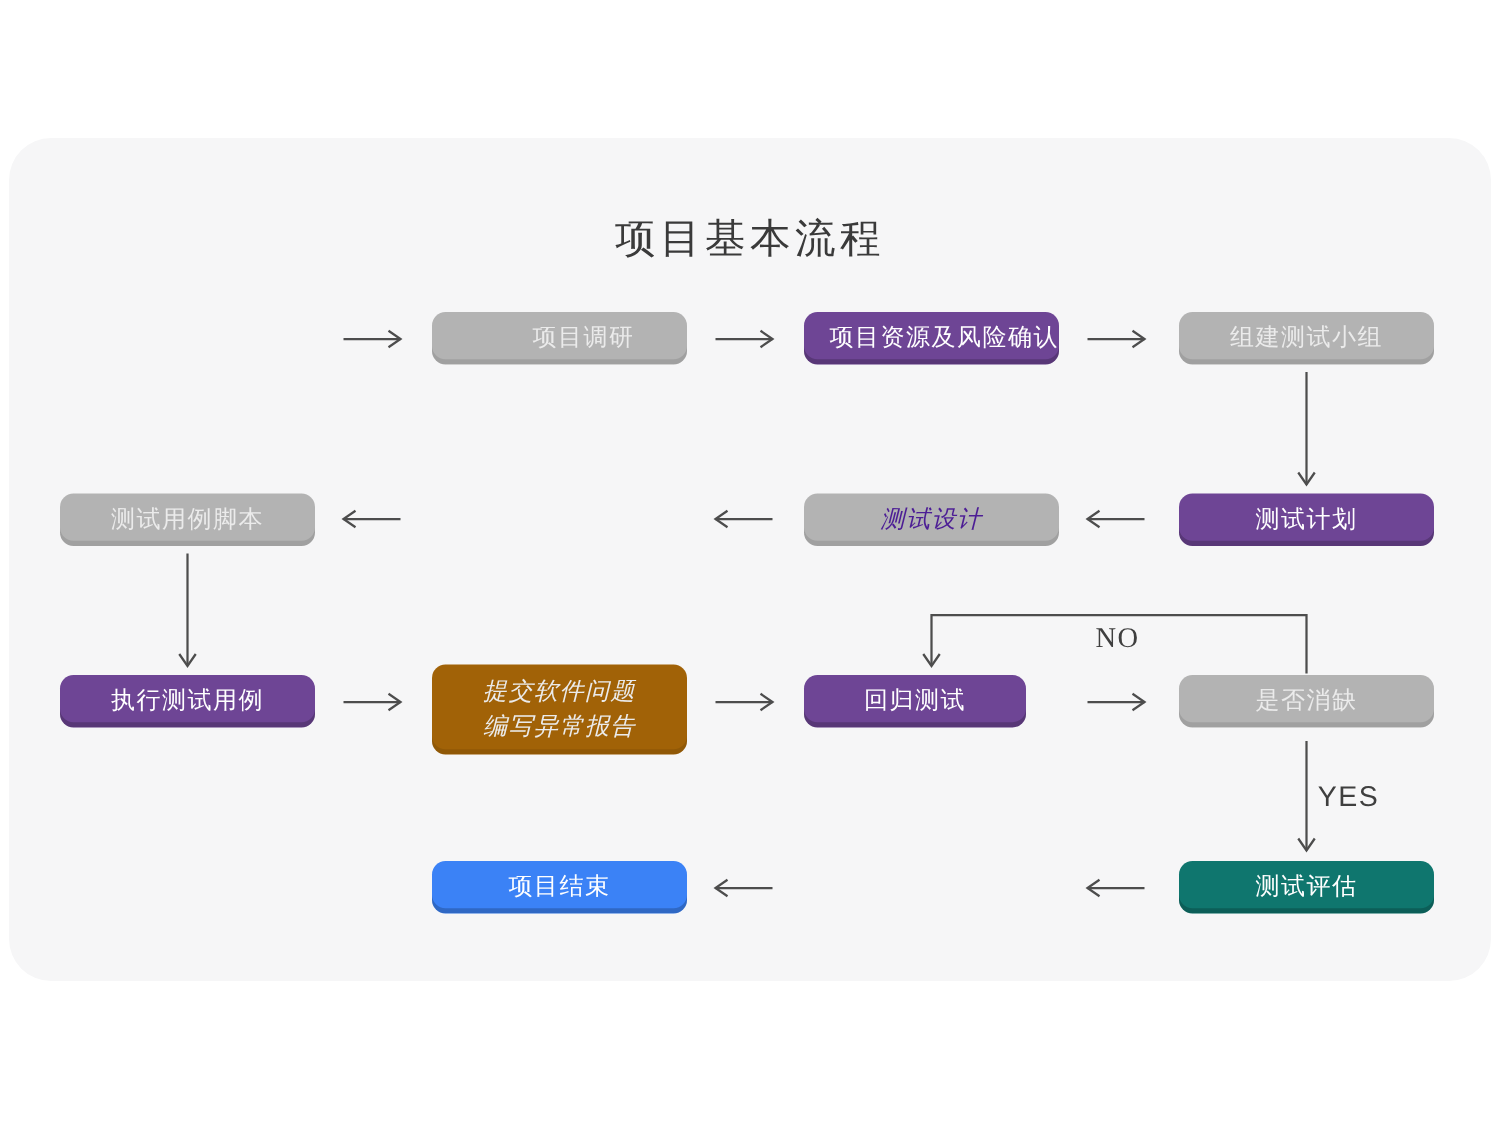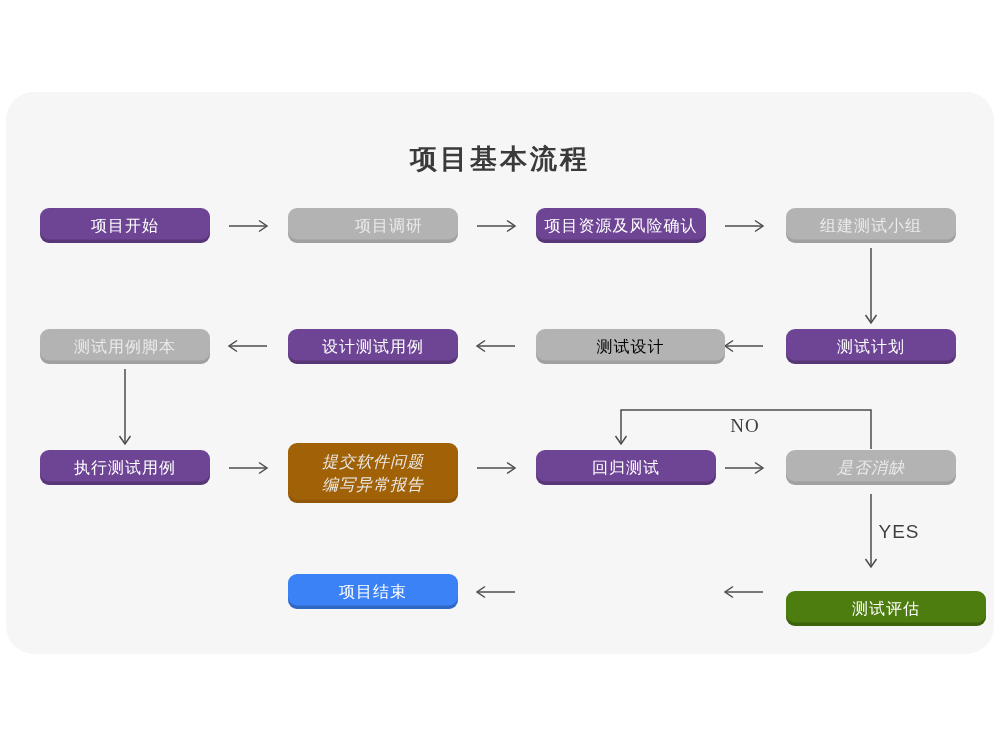--- a/index.html
+++ b/index.html
@@ -17,21 +17,21 @@
     background: #f6f6f7;
     border-radius: 28px;
   }
   .title {
     position: absolute;
     left: 0; top: 141px;
     width: 1000px;
     margin: 0;
     text-align: center;
     font-size: 27px;
-    font-weight: 700;
+    font-weight: 400;
     letter-spacing: 3px;
     color: #3a3a3a;
   }
   .flowchart { position: absolute; left: 0; top: 0; width: 1000px; height: 750px; }
   #edges-svg { position: absolute; left: 0; top: 0; }
   .node {
     position: absolute;
     box-sizing: border-box;
     border-radius: 9px;
     display: flex;
@@ -85,59 +85,53 @@
         <polyline points="267,346 229,346" class="edge" stroke="#4d4d4d" marker-end="url(#arrow)"></polyline>
         <polyline points="125,369 125,444" class="edge" stroke="#4d4d4d" marker-end="url(#arrow)"></polyline>
         <polyline points="229,468 267,468" class="edge" stroke="#4d4d4d" marker-end="url(#arrow)"></polyline>
         <polyline points="477,468 515,468" class="edge" stroke="#4d4d4d" marker-end="url(#arrow)"></polyline>
         <polyline points="725,468 763,468" class="edge" stroke="#4d4d4d" marker-end="url(#arrow)"></polyline>
         <polyline points="871,449 871,410 621,410 621,444" class="edge" stroke="#4d4d4d" marker-end="url(#arrow)"></polyline>
         <polyline points="871,494 871,567" class="edge" stroke="#4d4d4d" marker-end="url(#arrow)"></polyline>
         <polyline points="763,592 725,592" class="edge" stroke="#4d4d4d" marker-end="url(#arrow)"></polyline>
         <polyline points="515,592 477,592" class="edge" stroke="#4d4d4d" marker-end="url(#arrow)"></polyline>
       </svg>
-  <div class="node purple" style="left: 40px; top: 208px; width: 170px; height: 35px; background: rgb(110, 69, 149); color: rgb(255, 255, 255);">
-        <div>项目开始</div>
-      </div>
       <div class="node gray" style="left: 288px; top: 208px; width: 170px; height: 35px; background: rgb(179, 179, 179); color: rgb(235, 235, 235); padding-left: 32px;">
         <div>项目调研</div>
       </div>
-      <div class="node purple" style="left: 536px; top: 208px; width: 170px; height: 35px; background: rgb(110, 69, 149); color: rgb(255, 255, 255);">
+      <div class="node purple" style="left: 536px; top: 208px; width: 170px; height: 35px; background: rgb(110, 69, 149); color: rgb(255, 255, 255); align-items: flex-end;">
         <div>项目资源及风险确认</div>
       </div>
       <div class="node gray" style="left: 786px; top: 208px; width: 170px; height: 35px; background: rgb(179, 179, 179); color: rgb(235, 235, 235);">
         <div>组建测试小组</div>
       </div>
       <div class="node gray" style="left: 40px; top: 329px; width: 170px; height: 35px; background: rgb(179, 179, 179); color: rgb(235, 235, 235);">
         <div>测试用例脚本</div>
       </div>
-      <div class="node purple" style="left: 288px; top: 329px; width: 170px; height: 35px; background: rgb(110, 69, 149); color: rgb(255, 255, 255);">
-        <div>设计测试用例</div>
-      </div>
-      <div class="node gray" style="left: 536px; top: 329px; width: 189px; height: 35px; background: rgb(179, 179, 179); color: #000000;">
+      <div class="node gray" style="left: 536px; top: 329px; width: 170px; height: 35px; background: rgb(179, 179, 179); color: #4c1d95; font-style: italic;">
         <div>测试设计</div>
       </div>
       <div class="node purple" style="left: 786px; top: 329px; width: 170px; height: 35px; background: rgb(110, 69, 149); color: rgb(255, 255, 255);">
         <div>测试计划</div>
       </div>
       <div class="node purple" style="left: 40px; top: 450px; width: 170px; height: 35px; background: rgb(110, 69, 149); color: rgb(255, 255, 255);">
         <div>执行测试用例</div>
       </div>
       <div class="node gray" style="left: 288px; top: 443px; width: 170px; height: 60px; background: #a16207; color: rgb(235, 235, 235); font-style: italic;">
         <div>提交软件问题</div>
         <div>编写异常报告</div>
       </div>
-      <div class="node purple" style="left: 536px; top: 450px; width: 180px; height: 35px; background: rgb(110, 69, 149); color: rgb(255, 255, 255); text-align: center;">
+      <div class="node purple" style="left: 536px; top: 450px; width: 148px; height: 35px; background: rgb(110, 69, 149); color: rgb(255, 255, 255); text-align: center;">
         <div>回归测试</div>
       </div>
-      <div class="node gray" style="left: 786px; top: 450px; width: 170px; height: 35px; background: rgb(179, 179, 179); color: rgb(235, 235, 235); font-style: italic;">
+      <div class="node gray" style="left: 786px; top: 450px; width: 170px; height: 35px; background: rgb(179, 179, 179); color: rgb(235, 235, 235);">
         <div>是否消缺</div>
       </div>
       <div class="node purple" style="left: 288px; top: 574px; width: 170px; height: 35px; background: #3b82f6; color: rgb(255, 255, 255);">
         <div>项目结束</div>
       </div>
-      <div class="node purple" style="left: 786px; top: 591px; width: 200px; height: 35px; background: #4d7c0f; color: rgb(255, 255, 255);">
+      <div class="node purple" style="left: 786px; top: 574px; width: 170px; height: 35px; background: #0f766e; color: rgb(255, 255, 255);">
         <div>测试评估</div>
       </div>
       <div class="edge-label" style="left: 745px; top: 426px; color: rgb(63, 63, 63); font-family: Liberation Serif, serif;">NO</div>
       <div class="edge-label" style="left: 899px; top: 532px; color: rgb(63, 63, 63);">YES</div>
     </div>
 </div>
 
 </body></html>

